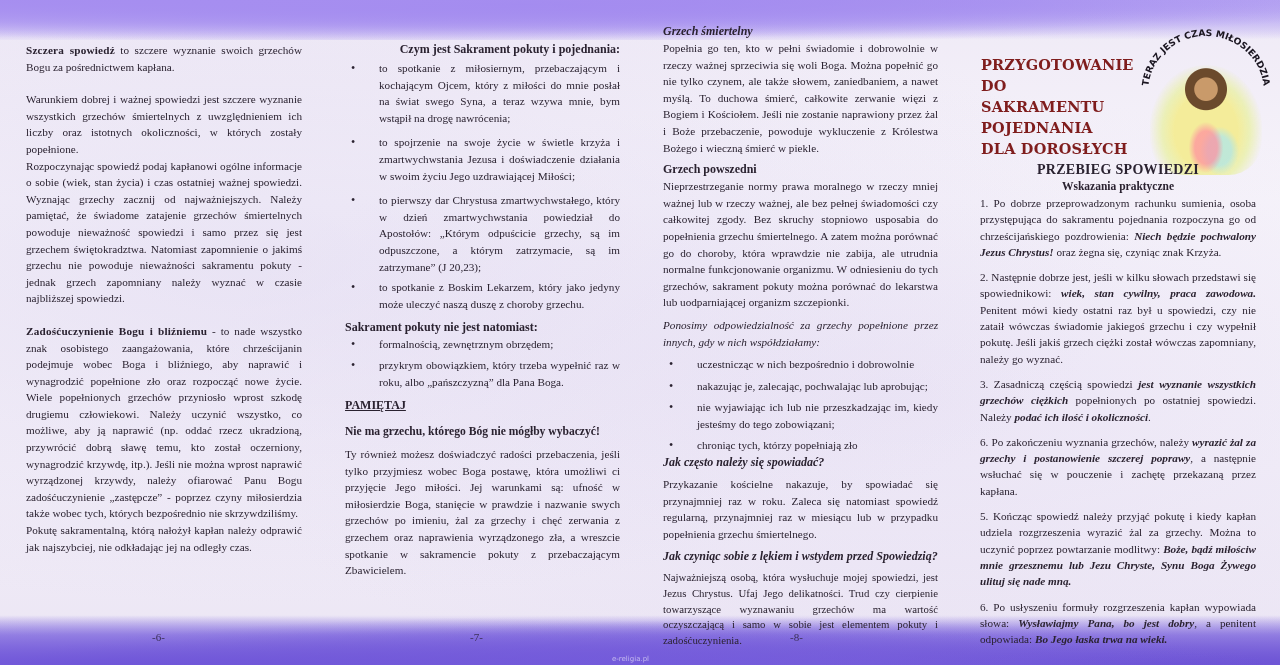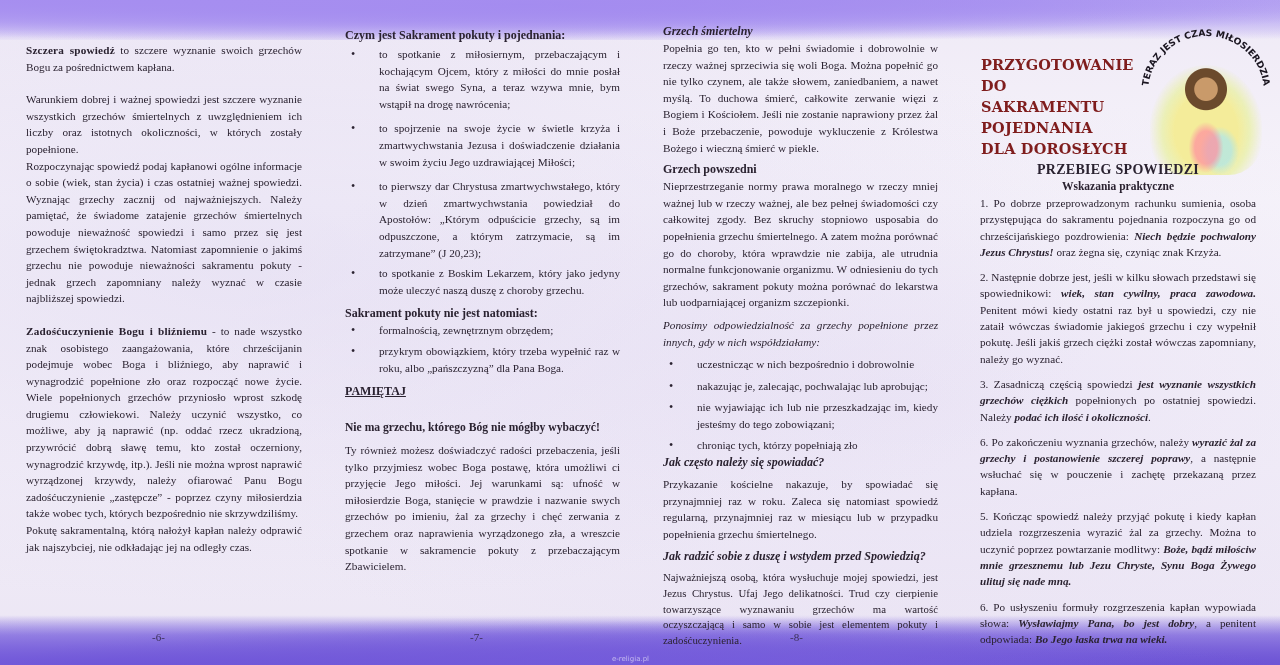--- a/index.html
+++ b/index.html
@@ -104,53 +104,53 @@
   <p style="margin-top:16px;">Warunkiem dobrej i ważnej spowiedzi jest szczere wyznanie wszystkich grzechów śmiertelnych z uwzględnieniem ich liczby oraz istotnych okoliczności, w których zostały popełnione.</p>
   <p>Rozpoczynając spowiedź podaj kapłanowi ogólne informacje o sobie (wiek, stan życia) i czas ostatniej ważnej spowiedzi. Wyznając grzechy zacznij od najważniejszych. Należy pamiętać, że świadome zatajenie grzechów śmiertelnych powoduje nieważność spowiedzi i samo przez się jest grzechem świętokradztwa. Natomiast zapomnienie o jakimś grzechu nie powoduje nieważności sakramentu pokuty - jednak grzech zapomniany należy wyznać w czasie najbliższej spowiedzi.</p>
   <p style="margin-top:16px;">
     <b class="lead">Zadośćuczynienie Bogu i bliźniemu</b><span> - to nade wszystko znak osobistego zaangażowania, które chrześcijanin podejmuje wobec Boga i bliźniego, aby naprawić i wynagrodzić popełnione zło oraz rozpocząć nowe życie. Wiele popełnionych grzechów przyniosło wprost szkodę drugiemu człowiekowi. Należy uczynić wszystko, co możliwe, aby ją naprawić (np. oddać rzecz ukradzioną, przywrócić dobrą sławę temu, kto został oczerniony, wynagrodzić krzywdę, itp.). Jeśli nie można wprost naprawić wyrządzonej krzywdy, należy ofiarować Panu Bogu zadośćuczynienie „zastępcze” - poprzez czyny miłosierdzia także wobec tych, których bezpośrednio nie skrzywdziliśmy.</span>
   </p>
   <p>Pokutę sakramentalną, którą nałożył kapłan należy odprawić jak najszybciej, nie odkładając jej na odległy czas.</p>
 </div>
 <div class="page-num" style="left:152px;">-6-</div>
 
 <div class="col col-2">
-  <div class="h-sec" style="margin-top:26px;">Czym jest Sakrament pokuty i pojednania:</div>
+  <div class="h-sec" style="margin-top:40px;text-align:right;">Czym jest Sakrament pokuty i pojednania:</div>
   <ul class="dots" style="margin-top:2px;">
     <li style="margin-bottom:8px;">to spotkanie z miłosiernym, przebaczającym i kochającym Ojcem, który z miłości do mnie posłał na świat swego Syna, a teraz wzywa mnie, bym wstąpił na drogę nawrócenia;</li>
     <li style="margin-bottom:8px;">to spojrzenie na swoje życie w świetle krzyża i zmartwychwstania Jezusa i doświadczenie działania w swoim życiu Jego uzdrawiającej Miłości;</li>
     <li style="margin-bottom:4px;">to pierwszy dar Chrystusa zmartwychwstałego, który w dzień zmartwychwstania powiedział do Apostołów: „Którym odpuścicie grzechy, są im odpuszczone, a którym zatrzymacie, są im zatrzymane” (J 20,23);</li>
     <li style="margin-bottom:6px;">to spotkanie z Boskim Lekarzem, który jako jedyny może uleczyć naszą duszę z choroby grzechu.</li>
   </ul>
   <div class="h-sec">Sakrament pokuty nie jest natomiast:</div>
   <ul class="dots">
     <li style="margin-bottom:4px;">formalnością, zewnętrznym obrzędem;</li>
     <li style="margin-bottom:8px;">przykrym obowiązkiem, który trzeba wypełnić raz w roku, albo „pańszczyzną” dla Pana Boga.</li>
   </ul>
-  <div class="underline" style="margin-bottom:20px;">PAMIĘTAJ</div>
+  <div class="underline" style="margin-bottom:10px;">PAMIĘTAJ</div>
   <p class="h-sec" style="font-size:11.6px; line-height:17px; margin-bottom:6px;">Nie ma grzechu, którego Bóg nie mógłby wybaczyć!</p>
   <p>Ty również możesz doświadczyć radości przebaczenia, jeśli tylko przyjmiesz wobec Boga postawę, która umożliwi ci przyjęcie Jego miłości. Jej warunkami są: ufność w miłosierdzie Boga, stanięcie w prawdzie i nazwanie swych grzechów po imieniu, żal za grzechy i chęć zerwania z grzechem oraz naprawienia wyrządzonego zła, a wreszcie spotkanie w sakramencie pokuty z przebaczającym Zbawicielem.</p>
 </div>
 <div class="page-num" style="left:470px;">-7-</div>
 
 <div class="col col-3">
   <div class="h-sec" style="margin-top:22px;font-style:italic;">Grzech śmiertelny</div>
   <p>Popełnia go ten, kto w pełni świadomie i dobrowolnie w rzeczy ważnej sprzeciwia się woli Boga. Można popełnić go nie tylko czynem, ale także słowem, zaniedbaniem, a nawet myślą. To duchowa śmierć, całkowite zerwanie więzi z Bogiem i Kościołem. Jeśli nie zostanie naprawiony przez żal i Boże przebaczenie, powoduje wykluczenie z Królestwa Bożego i wieczną śmierć w piekle.</p>
   <div class="h-sec" style="margin-top:4px;">Grzech powszedni</div>
   <p>Nieprzestrzeganie normy prawa moralnego w rzeczy mniej ważnej lub w rzeczy ważnej, ale bez pełnej świadomości czy całkowitej zgody. Bez skruchy stopniowo usposabia do popełnienia grzechu śmiertelnego. A zatem można porównać go do choroby, która wprawdzie nie zabija, ale utrudnia normalne funkcjonowanie organizmu. W odniesieniu do tych grzechów, sakrament pokuty można porównać do lekarstwa lub uodparniającej organizm szczepionki.</p>
   <p class="it" style="margin-top:6px;">Ponosimy odpowiedzialność za grzechy popełnione przez innych, gdy w nich współdziałamy:</p>
   <ul class="dots" style="margin-top:6px;">
     <li style="margin-bottom:5px;">uczestnicząc w nich bezpośrednio i dobrowolnie</li>
     <li style="margin-bottom:5px;">nakazując je, zalecając, pochwalając lub aprobując;</li>
     <li style="margin-bottom:5px;">nie wyjawiając ich lub nie przeszkadzając im, kiedy jesteśmy do tego zobowiązani;</li>
     <li>chroniąc tych, którzy popełniają zło</li>
   </ul>
   <div class="h-it">Jak często należy się spowiadać?</div>
   <p style="margin-top:5px;">Przykazanie kościelne nakazuje, by spowiadać się przynajmniej raz w roku. Zaleca się natomiast spowiedź regularną, przynajmniej raz w miesiącu lub w przypadku popełnienia grzechu śmiertelnego.</p>
-  <div class="h-it" style="margin-top:6px;">Jak radzić sobie z duszę i wstydem przed Spowiedzią?</div>
+  <div class="h-it" style="margin-top:6px;">Jak czyniąc sobie z lękiem i wstydem przed Spowiedzią?</div>
   <p style="margin-top:5px; font-size:10.8px; line-height:15.6px;">Najważniejszą osobą, która wysłuchuje mojej spowiedzi, jest Jezus Chrystus. Ufaj Jego delikatności. Trud czy cierpienie towarzyszące wyznawaniu grzechów ma wartość oczyszczającą i samo w sobie jest elementem pokuty i zadośćuczynienia.</p>
 </div>
 <div class="page-num" style="left:790px;">-8-</div>
 
 <div class="title-block">
   <div>PRZYGOTOWANIE</div>
   <div>DO SAKRAMENTU</div>
   <div>POJEDNANIA</div>
   <div>DLA DOROSŁYCH</div>
 </div>

